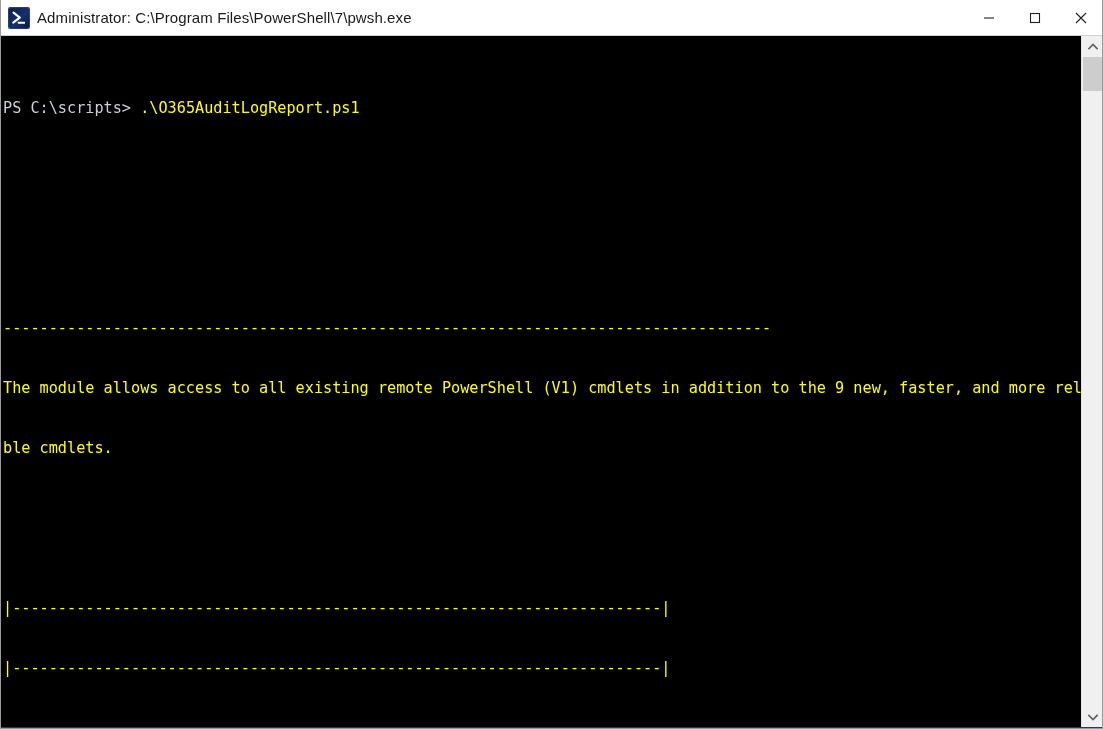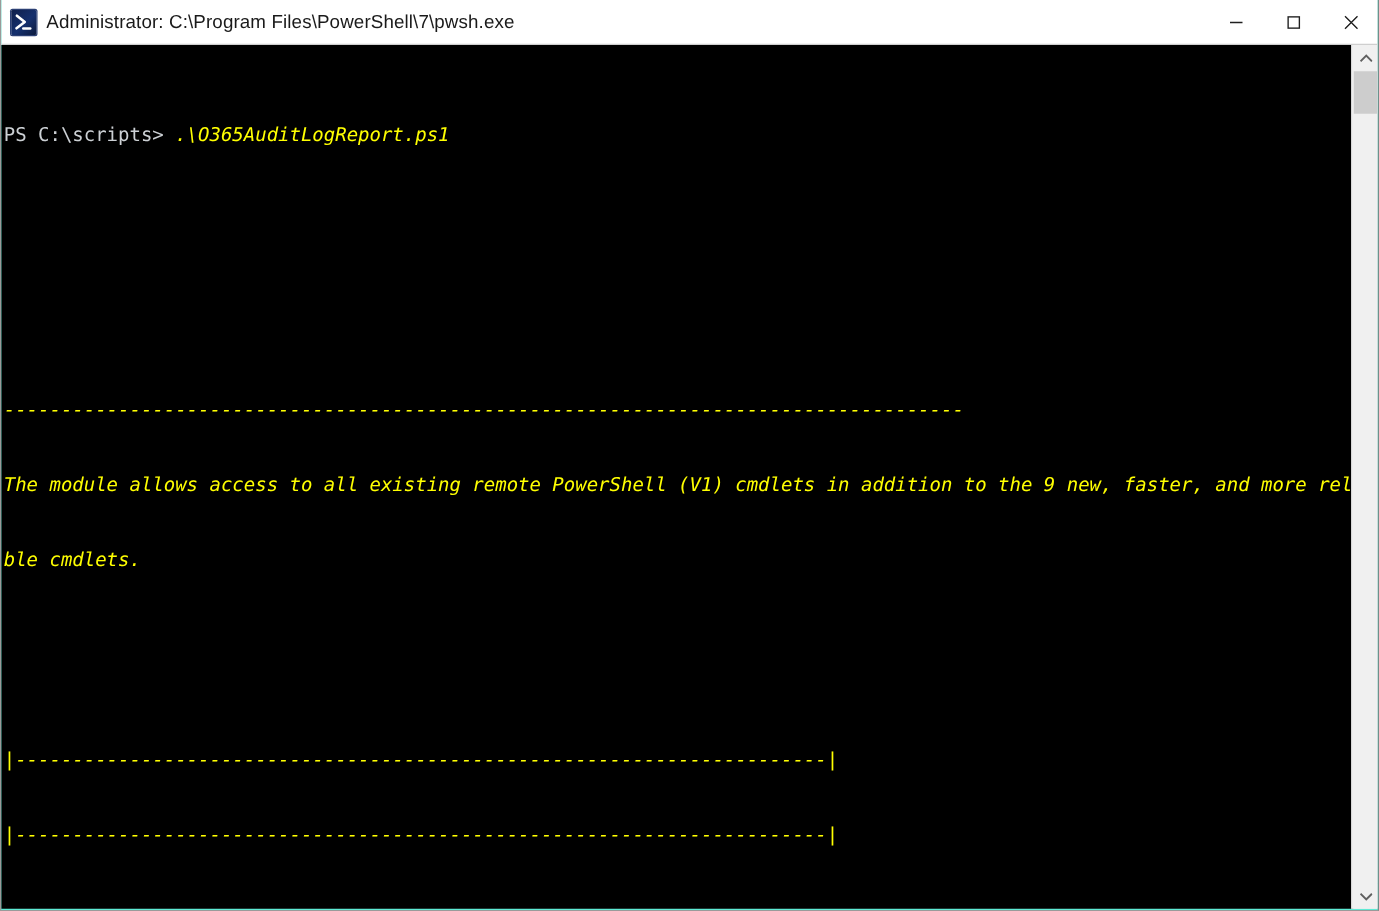--- a/index.html
+++ b/index.html
@@ -11,21 +11,21 @@
     height: 729px;
     overflow: hidden;
     background: #000000;
     font-family: "DejaVu Sans Mono", monospace;
   }
 
   #window {
     position: relative;
     width: 1103px;
     height: 729px;
-    background: #5eead4;
+    background: #4c1d95;
     border: 1px solid #9a9a9a;
     border-top: none;
     overflow: hidden;
   }
 
   
   #titlebar {
     position: absolute;
     top: 0; left: 0;
     width: 1103px;
@@ -85,21 +85,21 @@
     margin: 0;
     padding: 2px 0 0 2px;
     font-family: "DejaVu Sans Mono", monospace;
     font-size: 15.2px;
     line-height: 20px;
     letter-spacing: 0px;
     white-space: pre;
     color: #ffff00;
   }
   .ln { display: block; height: 20px; white-space: pre; }
-  .c-yellow { color: #ffff00; font-style: italic; }
+  .c-yellow { color: #ffff00; }
   .c-white  { color: #ccd0d4; text-align: right; }
 
   
   #scrollbar {
     position: absolute;
     top: 36px;
     right: 0;
     width: 21px;
     height: 691px;
     background: #f0f0f0;

